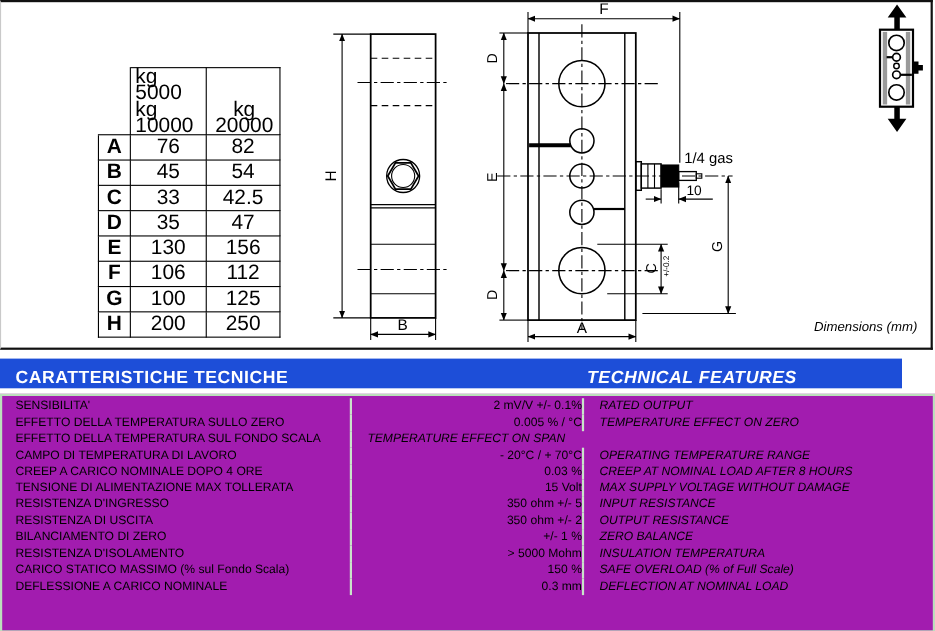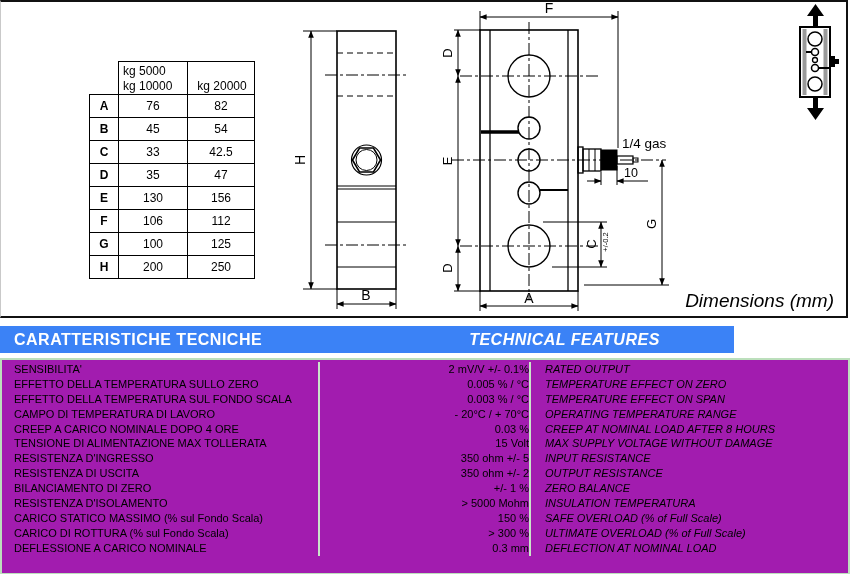--- a/index.html
+++ b/index.html
@@ -10,38 +10,38 @@
   
   #drawing-panel{
     position:absolute;left:0;top:0;width:845px;height:314px;
     border-top:2px solid #111;border-right:2px solid #111;border-bottom:2px solid #111;
     border-left:1px solid #c9c9c9;background:#fff;
   }
   #drawing-svg{position:absolute;left:0;top:0;}
   
   #dim-table{
     position:absolute;left:89px;top:61px;border-collapse:collapse;
-    font-size:12px;
+    font-size:19px;
   }
   #dim-table td{border:1px solid #000;text-align:center;padding:0;}
   #dim-table td.blank{border:none;border-right:1px solid #000;border-bottom:1px solid #000;}
   #dim-table tr{height:23px;}
   #dim-table tr.hdr{height:33px;}
   #dim-table td.lblcol{width:28px;font-weight:bold;}
   #dim-table td.c1{width:64px;}
   #dim-table td.c2{width:64px;}
   #dim-table td.hd{font-weight:normal;vertical-align:bottom;text-align:left;padding-left:4px;line-height:15px;}
   #dim-table td.hd2{padding-left:2px;text-align:center;}
   #dims-note{
-    position:absolute;right:16px;top:290px;font-size:19px;font-style:italic;
+    position:absolute;right:16px;top:290px;font-size:12px;font-style:italic;
   }
   
   #section-bar{
-    position:absolute;left:0;top:326px;width:734px;height:27px;background:#3b82f6;
-    display:flex;align-items:center;
+    position:absolute;left:0;top:326px;width:820px;height:27px;background:#1d4ed8;
+    display:flex;align-items:flex-end;
   }
   #section-bar .half{flex:0 0 50%;}
   .it-title{
     color:#fff;font-weight:bold;font-size:16px;letter-spacing:.5px;padding-left:14px;
   }
   .en-title{
     color:#fff;font-weight:bold;font-style:italic;font-size:16px;letter-spacing:.5px;
     text-align:center;
   }
   
@@ -243,21 +243,20 @@
       <div class="val">2 mV/V  +/- 0.1%</div>
       <div class="en">RATED OUTPUT</div>
     </div>
     <div class="spec-row">
       <div class="it">EFFETTO DELLA TEMPERATURA SULLO ZERO</div>
       <div class="val">0.005 % / °C</div>
       <div class="en">TEMPERATURE EFFECT ON ZERO</div>
     </div>
     <div class="spec-row">
       <div class="it">EFFETTO DELLA TEMPERATURA SUL FONDO SCALA</div>
-      <div class="val">0.003 % / °C</div>
       <div class="en">TEMPERATURE EFFECT ON SPAN</div>
     </div>
     <div class="spec-row">
       <div class="it">CAMPO DI TEMPERATURA DI LAVORO</div>
       <div class="val">- 20°C / + 70°C</div>
       <div class="en">OPERATING TEMPERATURE RANGE</div>
     </div>
     <div class="spec-row">
       <div class="it">CREEP A CARICO NOMINALE DOPO 4 ORE</div>
       <div class="val">0.03 %</div>
@@ -287,22 +286,17 @@
       <div class="it">RESISTENZA D'ISOLAMENTO</div>
       <div class="val">&gt; 5000 Mohm</div>
       <div class="en">INSULATION TEMPERATURA</div>
     </div>
     <div class="spec-row">
       <div class="it">CARICO STATICO MASSIMO (% sul Fondo Scala)</div>
       <div class="val">150 %</div>
       <div class="en">SAFE OVERLOAD (% of Full Scale)</div>
     </div>
     <div class="spec-row">
-      <div class="it">CARICO DI ROTTURA (% sul Fondo Scala)</div>
-      <div class="val">&gt; 300 %</div>
-      <div class="en">ULTIMATE OVERLOAD (% of Full Scale)</div>
-    </div>
-    <div class="spec-row">
       <div class="it">DEFLESSIONE A CARICO NOMINALE</div>
       <div class="val">0.3 mm</div>
       <div class="en">DEFLECTION AT NOMINAL LOAD</div>
     </div>
 </div>
 
 </body></html>

